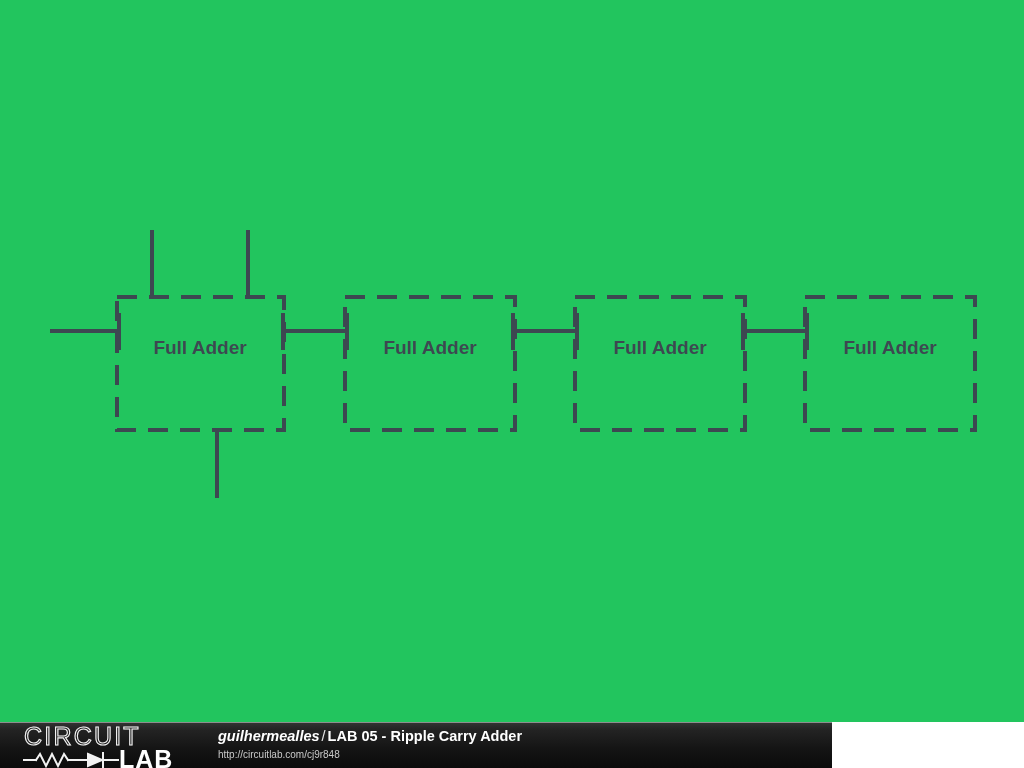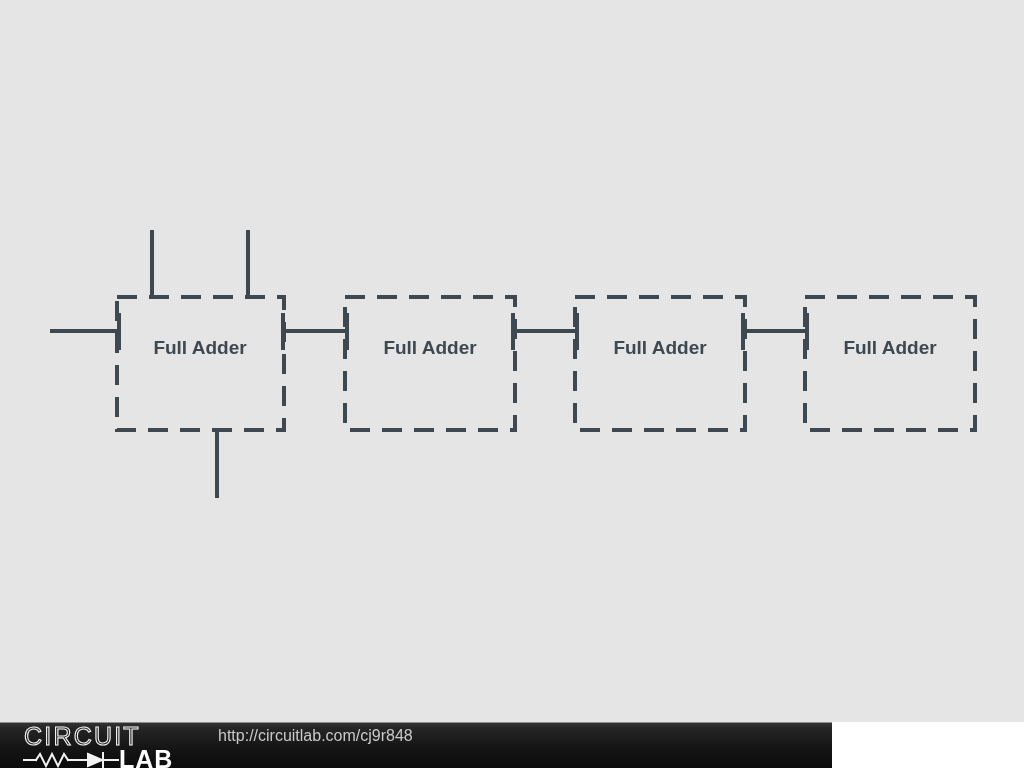--- a/index.html
+++ b/index.html
@@ -16,21 +16,21 @@
     font-family: "Liberation Sans", sans-serif;
   }
 
   
   #schematic-canvas {
     position: absolute;
     left: 0;
     top: 0;
     width: 1024px;
     height: 722px;
-    background: #e5e5e5;
+    background: #22c55e;
   }
   #schematic-svg {
     display: block;
     width: 1024px;
     height: 722px;
   }
   .block-label {
     font-family: "Liberation Sans", sans-serif;
     font-size: 19px;
     font-weight: bold;
@@ -83,21 +83,21 @@
   #footer-separator {
     font-weight: normal;
     color: #e8e8e8;
     padding: 0 2px;
   }
   #footer-project {
     font-weight: bold;
     color: #ffffff;
   }
   #footer-url {
-    font-size: 16px;
+    font-size: 10px;
     color: #c9c9c9;
     line-height: 18px;
     white-space: nowrap;
   }
 </style>
 </head>
 <body>
 
 <div id="schematic-canvas">
   <svg id="schematic-svg" viewBox="0 0 1024 722" xmlns="http://www.w3.org/2000/svg">
@@ -169,16 +169,19 @@
         <line x1="81" y1="28" x2="81" y2="42"></line>
 
         <line x1="81" y1="35" x2="96" y2="35"></line>
       </g>
 
       <text x="97" y="43" font-family="Liberation Sans, sans-serif" font-size="25" font-weight="bold" letter-spacing="1" fill="#ffffff">LAB</text>
     </svg>
   </div>
 
   <div id="footer-text">
+    <div id="footer-title-line">
+      <span id="footer-owner">guilhermealles</span><span id="footer-separator">/</span><span id="footer-project">LAB 05 - Ripple Carry Adder</span>
+    </div>
     <div id="footer-url">http://circuitlab.com/cj9r848</div>
   </div>
 
 </div>
 
 </body></html>

